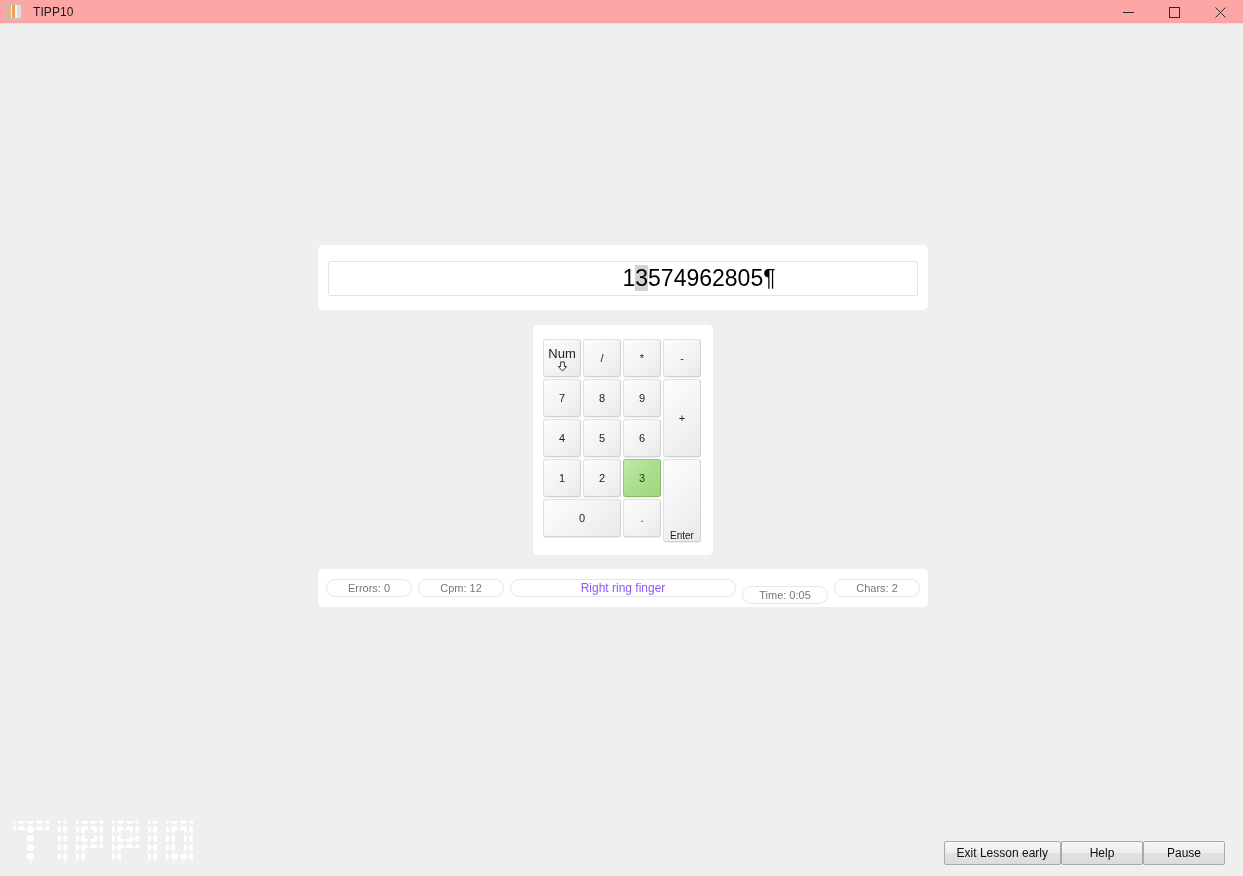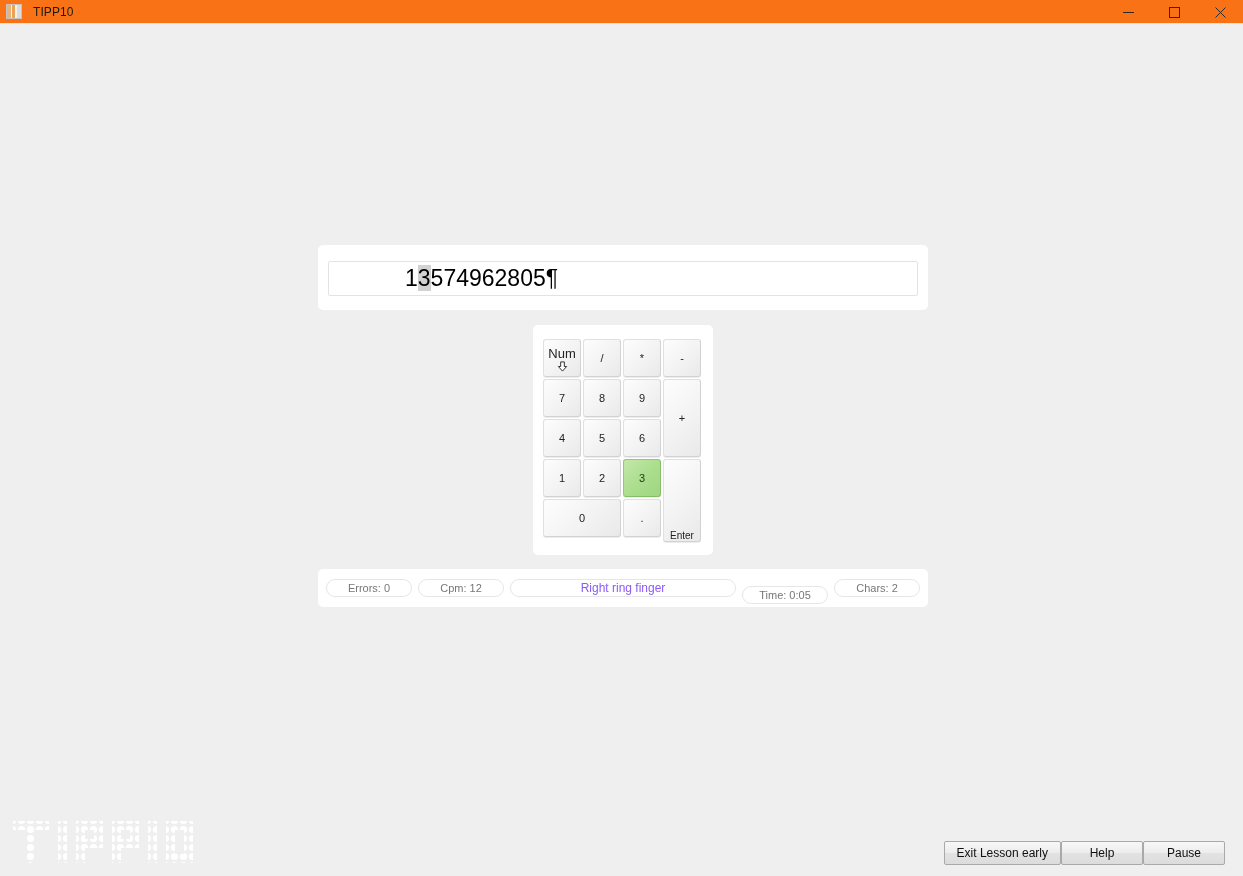--- a/index.html
+++ b/index.html
@@ -13,21 +13,21 @@
   body {
     font-family: "Liberation Sans", sans-serif;
     background: #efefef;
     color: #000;
     position: relative;
   }
 
   
   #titlebar {
     height: 24px;
-    background: #f97316;
+    background: #fca5a5;
     border-bottom: 1px solid #e2e2e2;
     display: flex;
     align-items: center;
     position: relative;
   }
 
   #app-icon {
     width: 16px; height: 15px;
     margin-left: 6px;
     position: relative;
@@ -81,21 +81,21 @@
 
   #text-field {
     position: absolute;
     left: 10px; top: 16px;
     width: 590px; height: 35px;
     background: #ffffff;
     border: 1px solid #e3e3e3;
     border-radius: 2px;
     display: flex;
     align-items: center;
-    justify-content: flex-start;
+    justify-content: center;
     overflow: hidden;
   }
 
   #lesson-text {
     font-family: "Liberation Sans", sans-serif;
     font-size: 23px;
     line-height: 1;
     white-space: pre;
     letter-spacing: 0px;
     color: #000;

